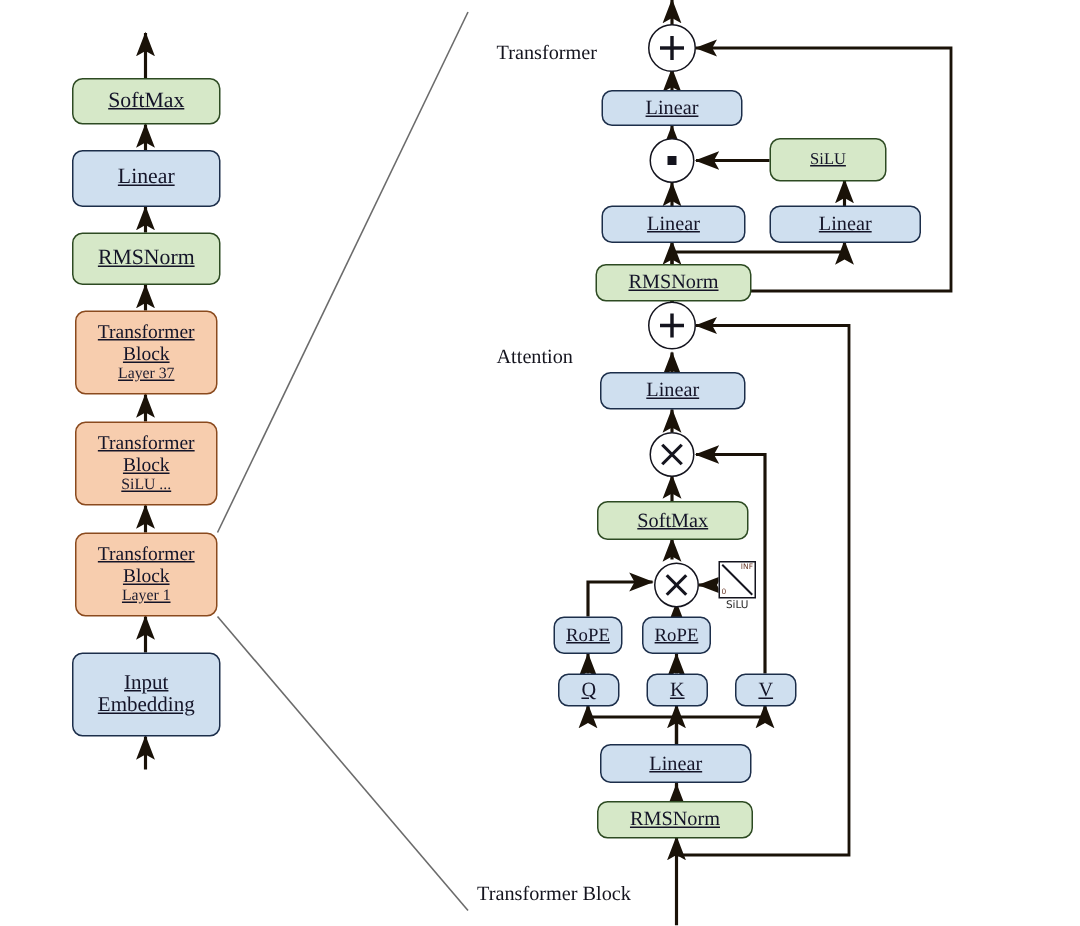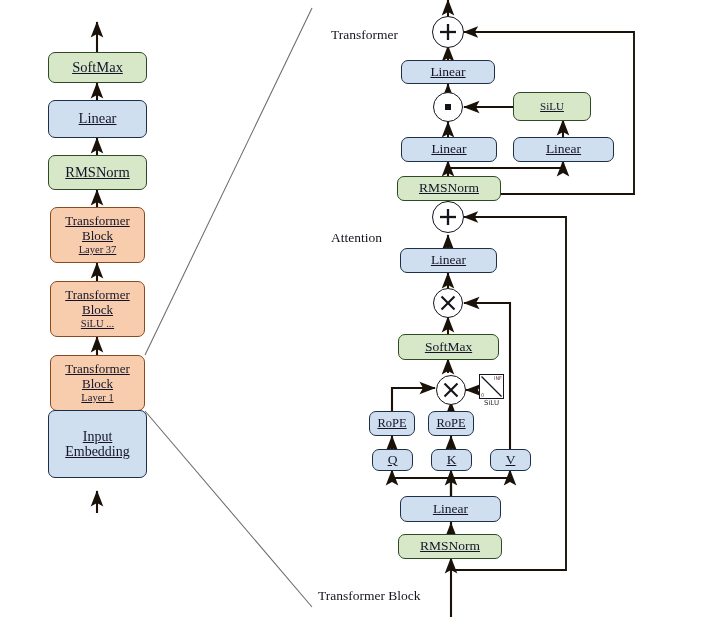--- a/index.html
+++ b/index.html
@@ -142,21 +142,21 @@
     <span class="sub">Layer 37</span>
   </div>
   <div class="node orange" style="left:50px;top:281px;width:95px;height:56px;font-size:13px;">
     <span style="white-space:normal;max-width:72px;">Transformer Block</span>
     <span class="sub">SiLU ...</span>
   </div>
   <div class="node orange" style="left:50px;top:355px;width:95px;height:56px;font-size:13px;">
     <span style="white-space:normal;max-width:72px;">Transformer Block</span>
     <span class="sub">Layer 1</span>
   </div>
-  <div class="node blue" style="left:48px;top:410px;width:99px;height:68px;font-size:14px;">
+  <div class="node blue" style="left:48px;top:435px;width:99px;height:56px;font-size:14px;">
     <span style="white-space:normal;max-width:80px;">Input Embedding</span>
   </div>
 
   <div class="circ" style="left:432px;top:16px;width:32px;height:32px;"></div>
   <svg style="left:432px;top:16px;" width="32" height="32">
     <line x1="8" y1="16" x2="24" y2="16" stroke="#14141e" stroke-width="2.3"></line>
     <line x1="16" y1="8" x2="16" y2="24" stroke="#14141e" stroke-width="2.3"></line>
   </svg>
 
   <div class="node blue" style="left:401px;top:60px;width:94px;height:24px;font-size:13.5px;">

